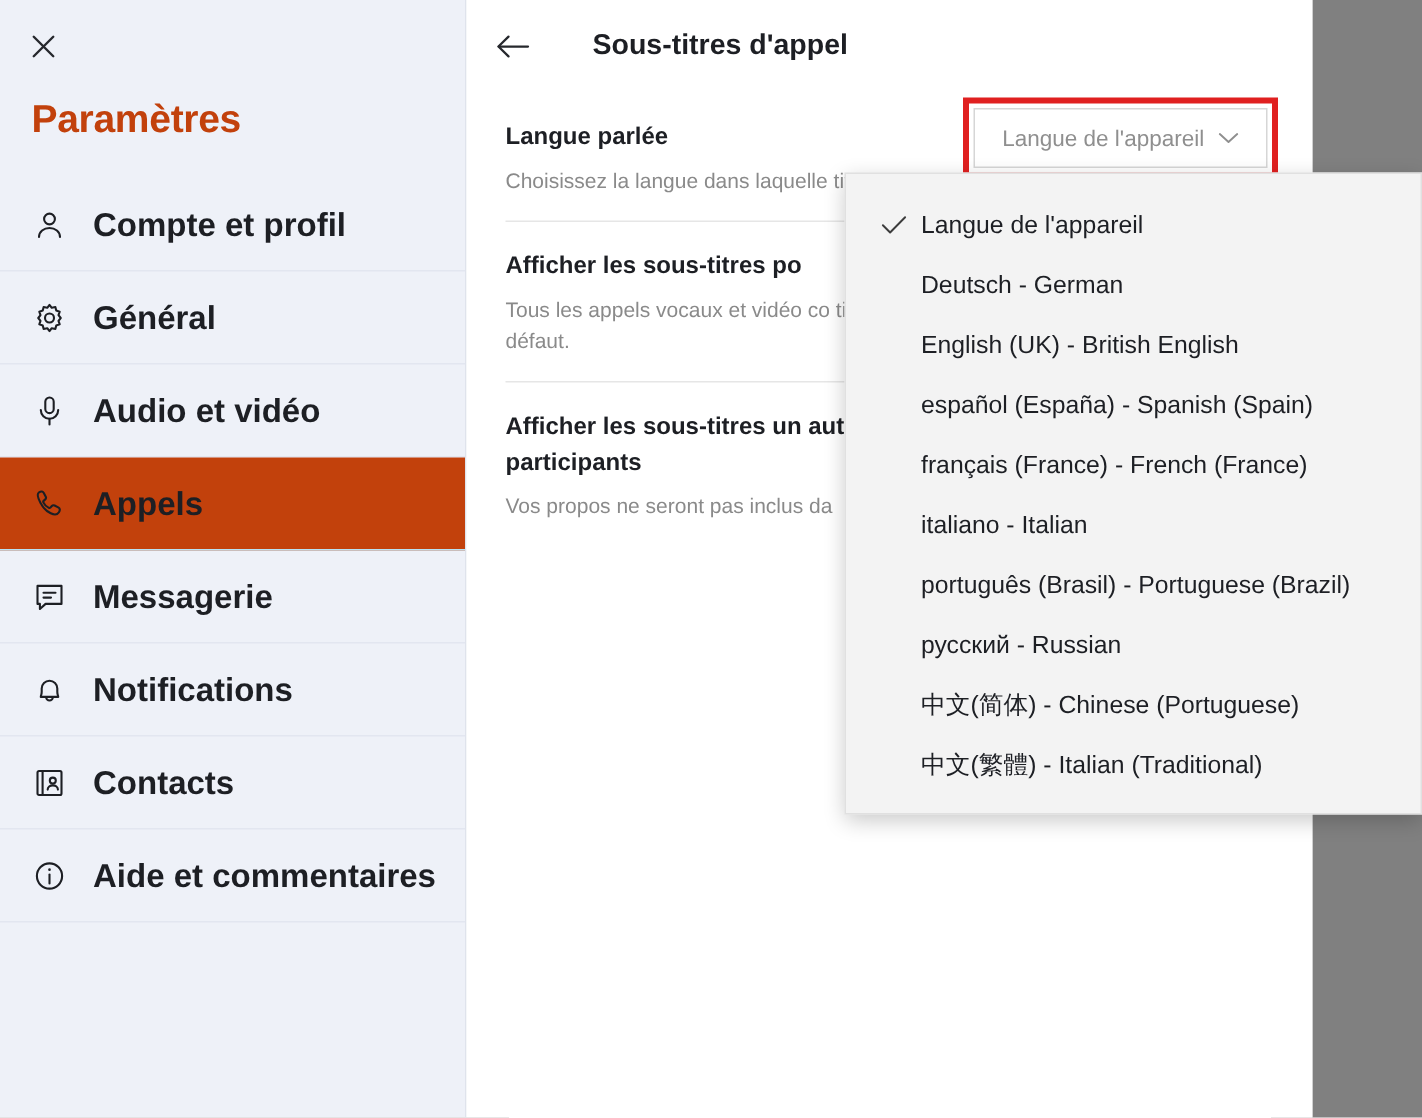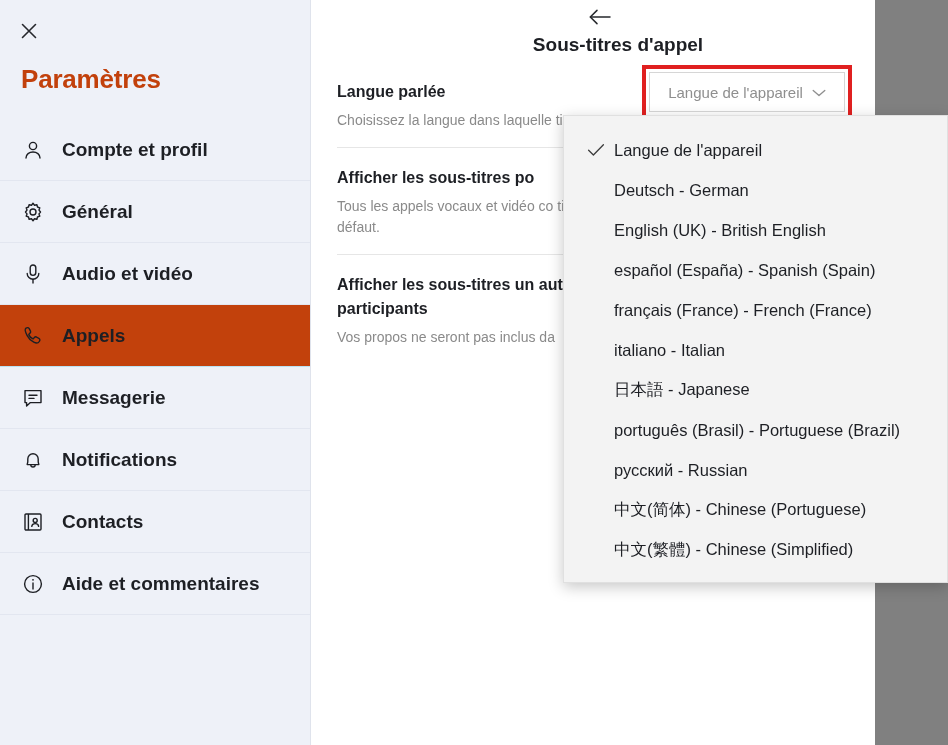--- a/index.html
+++ b/index.html
@@ -86,40 +86,39 @@
     height: 30px;
     flex: 0 0 30px;
     display: flex;
     align-items: center;
     justify-content: center;
     color: #1d1f24;
   }
   .nav-icon svg { display: block; }
   .nav-label {
     margin-left: 14px;
-    font-size: 19px;
+    font-size: 22px;
     font-weight: bold;
     color: #1d1f24;
   }
 
   
   #main-panel {
     flex: 1 1 auto;
     position: relative;
     background: #ffffff;
     height: 745px;
     overflow: hidden;
   }
 
   #panel-header {
     display: flex;
     align-items: center;
     height: 62px;
     padding-left: 14px;
-    flex-direction: column;
   }
   #back-btn {
     width: 34px;
     height: 34px;
     display: flex;
     align-items: center;
     justify-content: center;
     cursor: pointer;
     color: #1d1f24;
   }
@@ -404,38 +403,34 @@
   <div class="dd-item">
     <span class="dd-check"></span>
     <span class="dd-label">français (France) - French (France)</span>
   </div>
 
   <div class="dd-item">
     <span class="dd-check"></span>
     <span class="dd-label">italiano - Italian</span>
   </div>
 
-  <div class="dd-item">
-    <span class="dd-check"></span>
-    <span class="dd-label">日本語 - Japanese</span>
-  </div>
 
   <div class="dd-item">
     <span class="dd-check"></span>
     <span class="dd-label">português (Brasil) - Portuguese (Brazil)</span>
   </div>
 
   <div class="dd-item">
     <span class="dd-check"></span>
     <span class="dd-label">русский - Russian</span>
   </div>
 
   <div class="dd-item">
     <span class="dd-check"></span>
     <span class="dd-label">中文(简体) - Chinese (Portuguese)</span>
   </div>
 
   <div class="dd-item">
     <span class="dd-check"></span>
-    <span class="dd-label">中文(繁體) - Chinese (Simplified)</span>
+    <span class="dd-label">中文(繁體) - Italian (Traditional)</span>
   </div>
 
 </div>
 
 </body></html>

